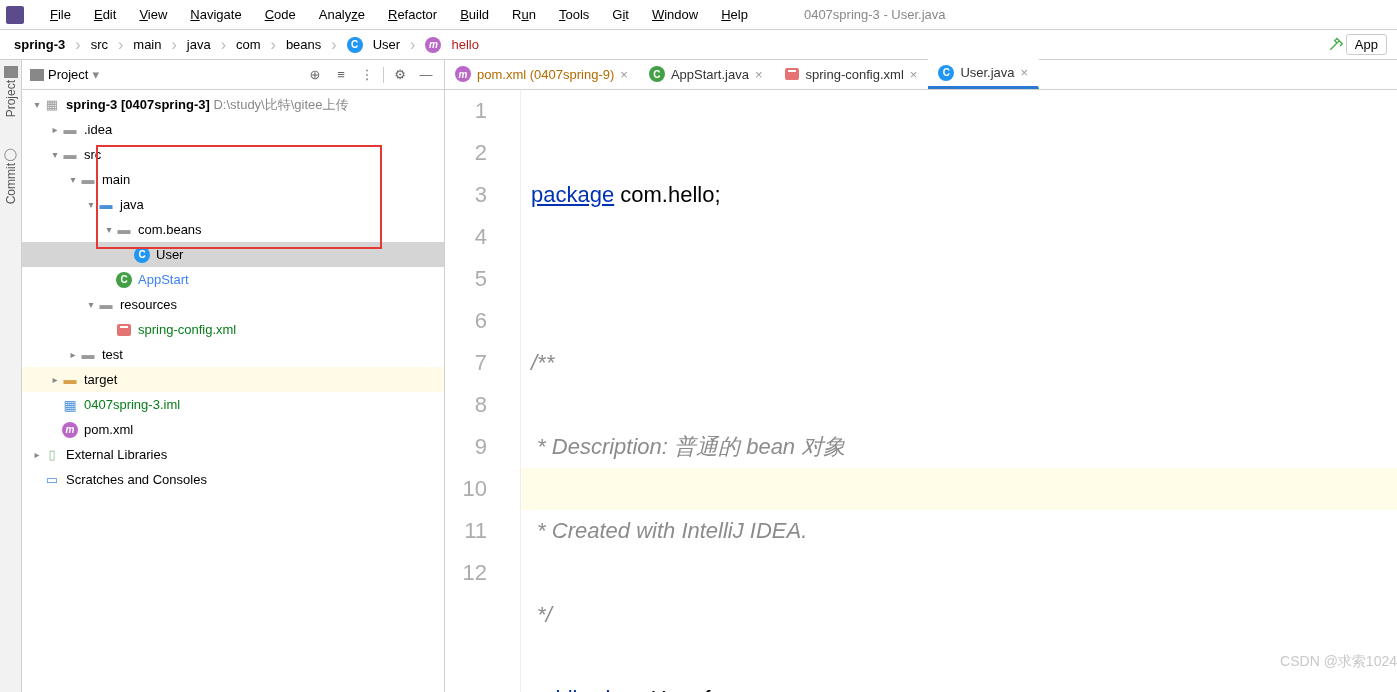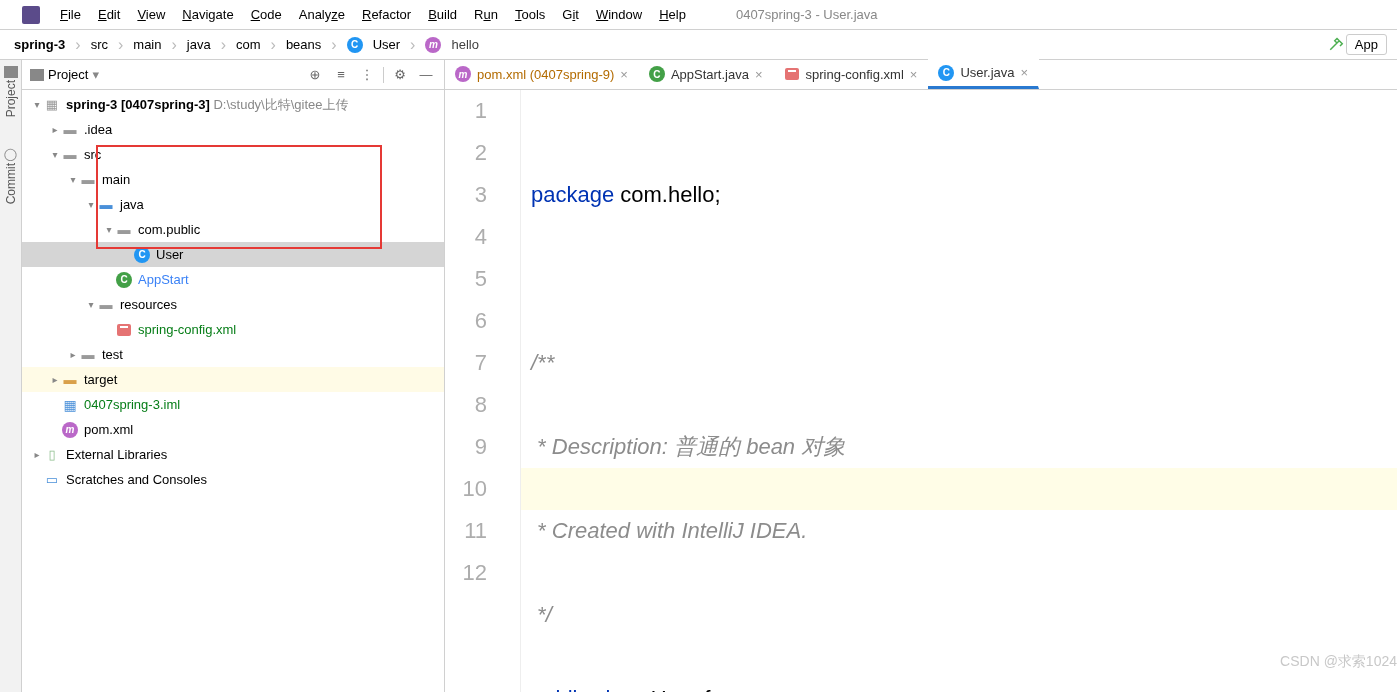--- a/index.html
+++ b/index.html
@@ -1,19 +1,19 @@
 <!DOCTYPE html>
 <html><head>
 <meta charset="utf-8">
 <style>
 * { margin: 0; padding: 0; box-sizing: border-box; font-family: "Segoe UI", Arial, sans-serif; }
 body { width: 1397px; height: 692px; background: #fff; font-size: 13px; color: #000; overflow: hidden; }
 
 
-.menubar { display: flex; align-items: center; height: 30px; padding: 0 22px; border-bottom: 1px solid #d0d0d0; gap: 3px; }
+.menubar { display: flex; align-items: center; height: 30px; padding: 0 6px; border-bottom: 1px solid #d0d0d0; gap: 9px; }
 .app-icon { width: 18px; height: 18px; background: #5b4b8a; border-radius: 2px; margin-right: 10px; }
 .menuitem { padding: 2px 7px; cursor: default; }
 .menuitem .u { text-decoration: underline; }
 .menubar .wintitle { margin-left: 40px; color: #888; }
 
 
 .crumbbar { display: flex; align-items: center; height: 30px; border-bottom: 1px solid #d0d0d0; padding: 0 10px; }
 .crumbs { display: flex; align-items: center; gap: 2px; }
 .crumb { display:flex; align-items:center; gap:4px; padding: 2px 4px; }
 .crumb-sep { color: #bbb; padding: 0 4px; font-size: 16px; }
@@ -62,21 +62,21 @@
 .tab { display:flex; align-items:center; gap:6px; padding: 4px 10px; height:30px; border-right:1px solid transparent; color:#333;}
 .tab.active { border-bottom: 3px solid #2979d0; background:#fff; }
 .tab .close { color:#999; font-size:13px; }
 .tab .ticon { margin-right:0; }
 
 .codearea { flex:1; display:flex; font-family: "JetBrains Mono","Consolas",monospace; font-size: 22px; line-height: 42px; overflow:hidden; position:relative;}
 .gutter { width: 56px; text-align:right; color:#adadad; padding-right:14px; user-select:none; background:#fff;}
 .fold { width:20px; border-right:1px solid #eee;}
 .code { flex:1; padding-left:10px; white-space:pre; position:relative;}
 
-.kw { color:#0033b3; }
+.kw { color:#0033b3;text-decoration:underline; }
 .comment { color:#8c8c8c; font-style:italic; }
 .ident { color:#000; }
 .linehl { position:absolute; left:0; right:0; height:42px; background:#fffde7; z-index:-1;}
 
 .watermark { position:absolute; bottom:10px; right:0; color:#c8c8c8; font-size:14px; font-family: sans-serif;}
 </style>
 </head>
 <body>
 
 <div class="menubar">
@@ -113,21 +113,21 @@
       <span class="crumb-sep">›</span>
     <span class="crumb">beans</span>
       <span class="crumb-sep">›</span>
     <span class="crumb">
         <span class="ticon class-blue">C</span>
         <span>User</span>
       </span>
       <span class="crumb-sep">›</span>
     <span class="crumb">
         <span class="ticon m-icon">m</span>
-        <span style="color:#404040">hello</span>
+        <span style="color:#b91c1c">hello</span>
       </span>
   </div>
   <div class="right">
     <span class="hammer-icon"><svg viewBox="0 0 24 24">
           <path fill="none" stroke="#4caf50" stroke-width="2" d="M3 21l9-9m0 0l3-3 4 4-3 3m-4-4l-3-3 3-3 3 3"></path>
         </svg></span>
     <span style="border:1px solid #ccc;border-radius:3px;padding:2px 8px;display:flex;align-items:center;gap:4px">
         <span>App</span>
       </span>
   </div>
@@ -190,21 +190,21 @@
       <div class="tree-row">
         <span class="indent" style="width:54px"></span>
           <span class="arrow">▾</span>
         <span class="ticon folder-blue">▬</span>
         <span class="label">java</span>
       </div>
       <div class="tree-row">
         <span class="indent" style="width:72px"></span>
           <span class="arrow">▾</span>
         <span class="ticon folder-grey">▬</span>
-        <span class="label">com.public</span>
+        <span class="label">com.beans</span>
       </div>
       <div class="tree-row selected">
         <span class="indent" style="width:90px"></span>
           <span class="arrow none">▸</span>
         <span class="ticon class-blue">C</span>
         <span class="label">User</span>
       </div>
       <div class="tree-row">
         <span class="indent" style="width:72px"></span>
           <span class="arrow none">▸</span>

